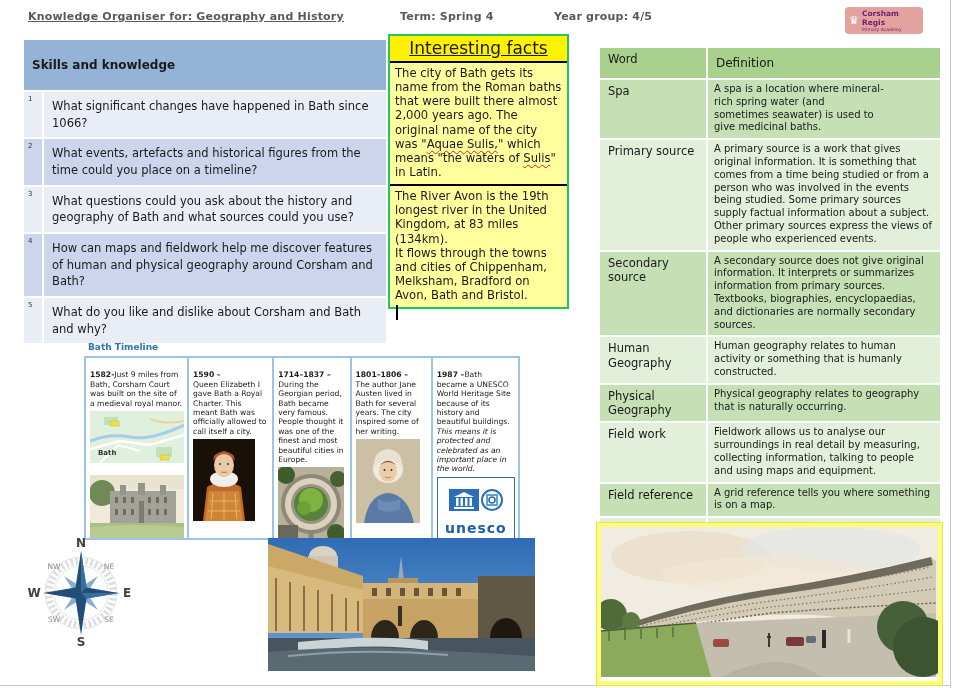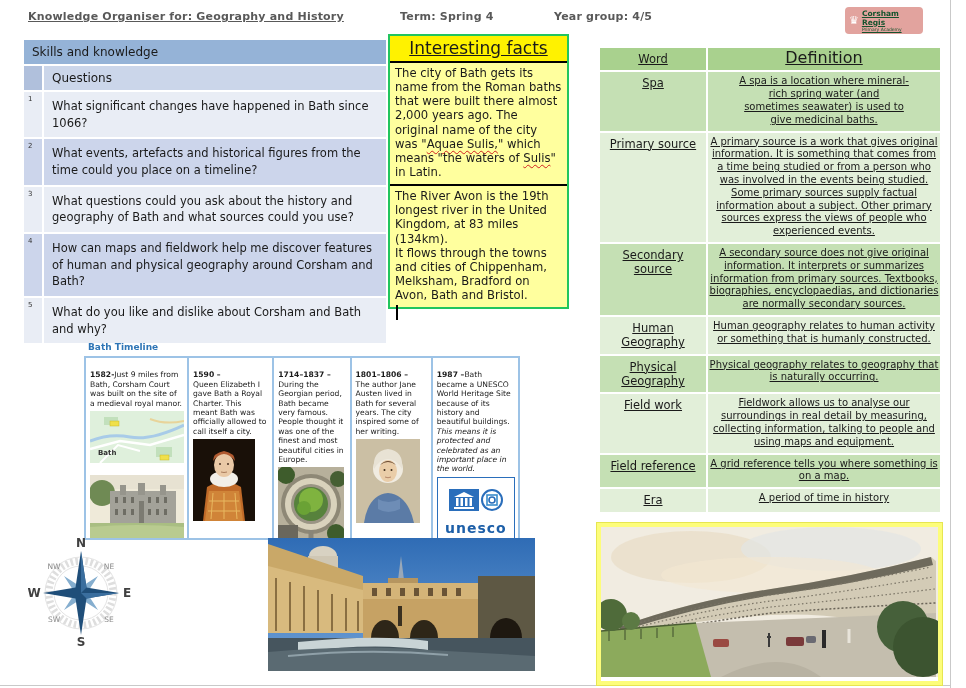--- a/index.html
+++ b/index.html
@@ -9,49 +9,49 @@
   .edge-right { position:absolute; left:950px; top:0; width:1px; height:688px; background:#c9c9c9; }
   .edge-bottom { position:absolute; left:0; top:685px; width:951px; height:1px; background:#c9c9c9; }
 
   
   .hdr { position:absolute; top:10px; font-weight:bold; font-size:11px; color:#595959; letter-spacing:.2px; }
   .hdr-title { left:28px;text-decoration:underline; }
   .hdr-term { left:400px; }
   .hdr-year { left:512px;margin-left:42px; }
   .logo { position:absolute; left:845px; top:7px; width:78px; height:27px; background:#e2a39e; border-radius:4px; display:flex; align-items:center; gap:3px; padding:2px 4px; }
   .logo .crest { color:#fff; font-size:11px; line-height:1; }
-  .logo .lt { color:#14532d;text-decoration:underline; }
+  .logo .lt { color:#701a75; }
   .logo .l1 { font-size:7.5px; font-weight:bold; line-height:1.2; }
   .logo .l2 { font-size:4.5px; line-height:1.2; }
 
   
   .skills { position:absolute; left:22px; top:38px; width:366px; border-collapse:separate; border-spacing:2px; background:#fff; }
-  .skills .ttl { background:#95B3D7; font-size:12px; padding:5px 8px; font-weight:normal; }
+  .skills .ttl { background:#95B3D7; font-size:12px; padding:18px 8px; font-weight:bold; }
   .skills .qhdr-num { background:#B0C0DC; width:18px; }
   .skills .qhdr { background:#CBD6EA; font-size:12px; padding:5px 8px; }
   .skills td { vertical-align:top; }
   .skills .num { font-size:7px; padding:3px 2px 0 4px; color:#333; width:18px; }
   .skills .q { font-size:11.5px; line-height:1.45; padding:6px 8px; }
   .skills tr.odd td { background:#E9EDF5; }
   .skills tr.even td { background:#CCD5EB; }
 
   
   .facts { position:absolute; left:388px; top:34px; width:181px; background:#FFFF9E; border:2px solid #22c55e; }
   .facts .ftitle { background:#FFF200; font-size:17px; text-align:center; text-decoration:underline; padding:2px 0 3px; border-bottom:2px solid #000; font-weight:500; }
   .facts .fbody { font-size:11.6px; line-height:1.22; padding:3px 5px 5px; white-space:pre-line; }
   .facts .fbody.second { border-top:2px solid #000; }
   .wavy { text-decoration:underline wavy #d02020 1px; text-underline-offset:2px; }
   .cursor { position:absolute; left:396px; top:305px; width:1.5px; height:15px; background:#000; }
 
   
   .gloss { position:absolute; left:600px; top:48px; width:340px; border-collapse:separate; border-spacing:0; }
-  .gloss td, .gloss th { border-bottom:2px solid #fff; vertical-align:top; text-align:center;text-decoration:underline; }
-  .gloss th { background:#A9D18E; font-size:16px; font-weight:normal; padding:0 8px; }
+  .gloss td, .gloss th { border-bottom:2px solid #fff; vertical-align:top; text-align:left; }
+  .gloss th { background:#A9D18E; font-size:12px; font-weight:normal; padding:8px 8px; }
   .gloss .w { width:108px; font-size:11.5px; padding:4px 8px; border-right:2px solid #fff; line-height:1.25; }
-  .gloss .d { font-size:10px; line-height:1.28; padding:3px 0 4px; white-space:pre-line; }
+  .gloss .d { font-size:10px; line-height:1.28; padding:3px 6px 4px; white-space:pre-line; }
   .gloss tr.ba td { background:#C5E0B4; }
   .gloss tr.bb td { background:#E2EFD9; }
 
   
   .tl-title { position:absolute; left:88px; top:342px; font-size:9px; font-weight:bold; color:#2E75B6; }
   .timeline { position:absolute; left:84px; top:356px; width:436px; height:184px; background:#fff; border:2px solid #9DC3E6; display:flex; }
   .tl-col { border-right:2px solid #9DC3E6; padding:3px 4px; font-size:7.6px; line-height:1.24; white-space:pre-line; overflow:hidden; }
   .tl-col:last-child { border-right:none; }
   .tl-col b { font-weight:bold; }
   .tl-col .it { font-style:italic;margin-top:48px; }
@@ -87,24 +87,20 @@
       <div class="l1">Corsham Regis</div>
       <div class="l2">Primary Academy</div>
     </span>
   </div>
 
   <table class="skills">
     <tbody>
         <tr>
           <td class="ttl" colspan="2">Skills and knowledge</td>
         </tr>
-    <tr>
-      <td class="qhdr-num"></td>
-      <td class="qhdr">Questions</td>
-    </tr>
     <tr class="odd">
       <td class="num">1</td>
       <td class="q">What significant changes have happened in Bath since 1066?</td>
     </tr>
     <tr class="even">
       <td class="num">2</td>
       <td class="q">What events, artefacts and historical figures from the time could you place on a timeline?</td>
     </tr>
     <tr class="odd">
       <td class="num">3</td>

